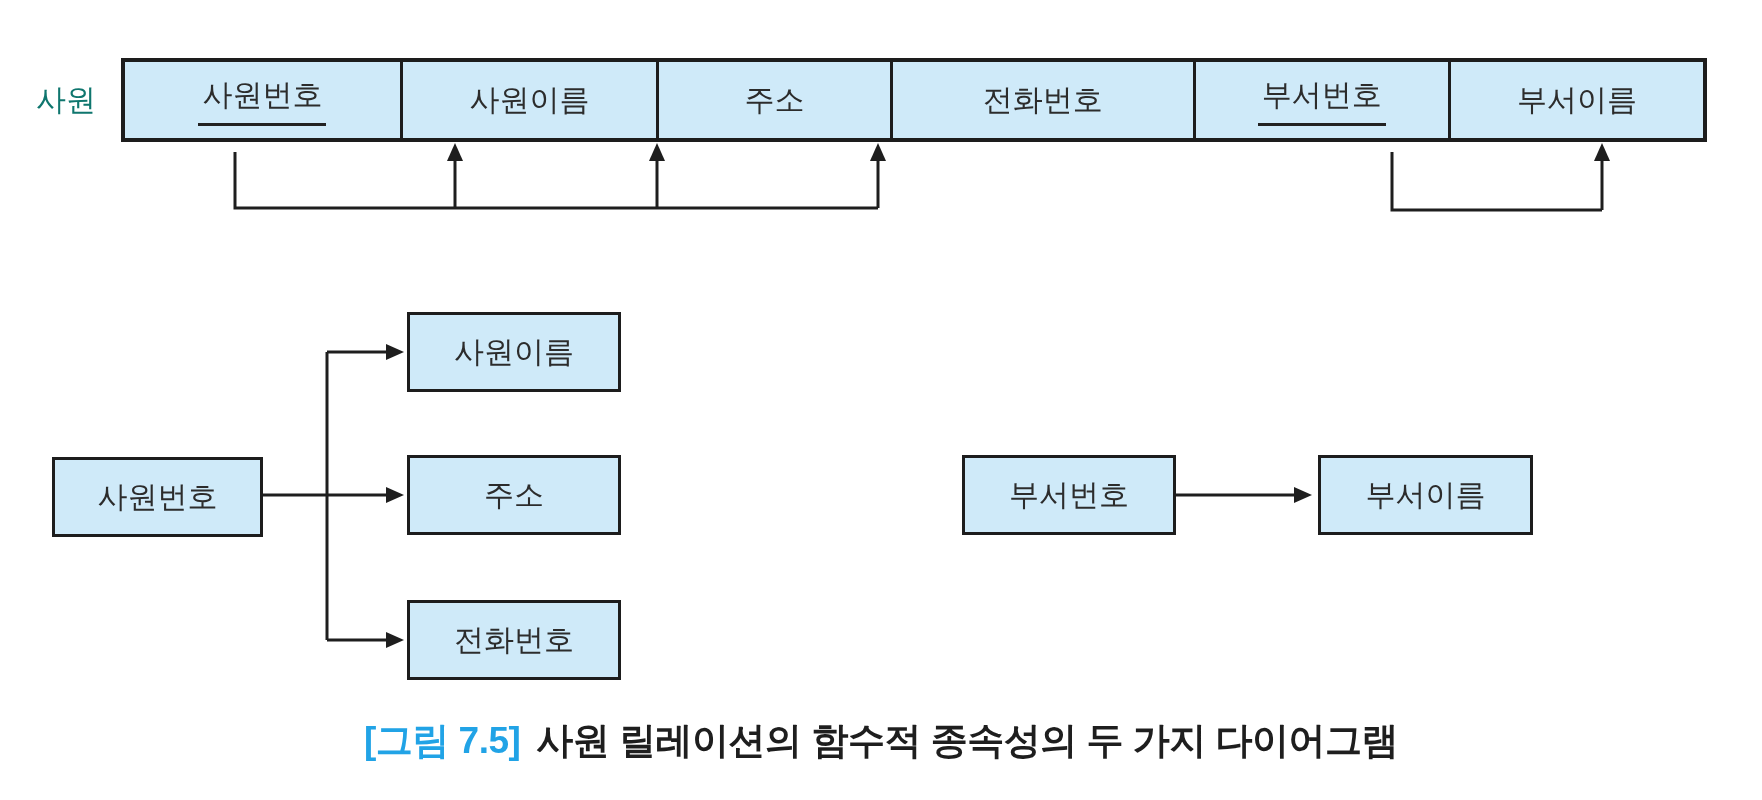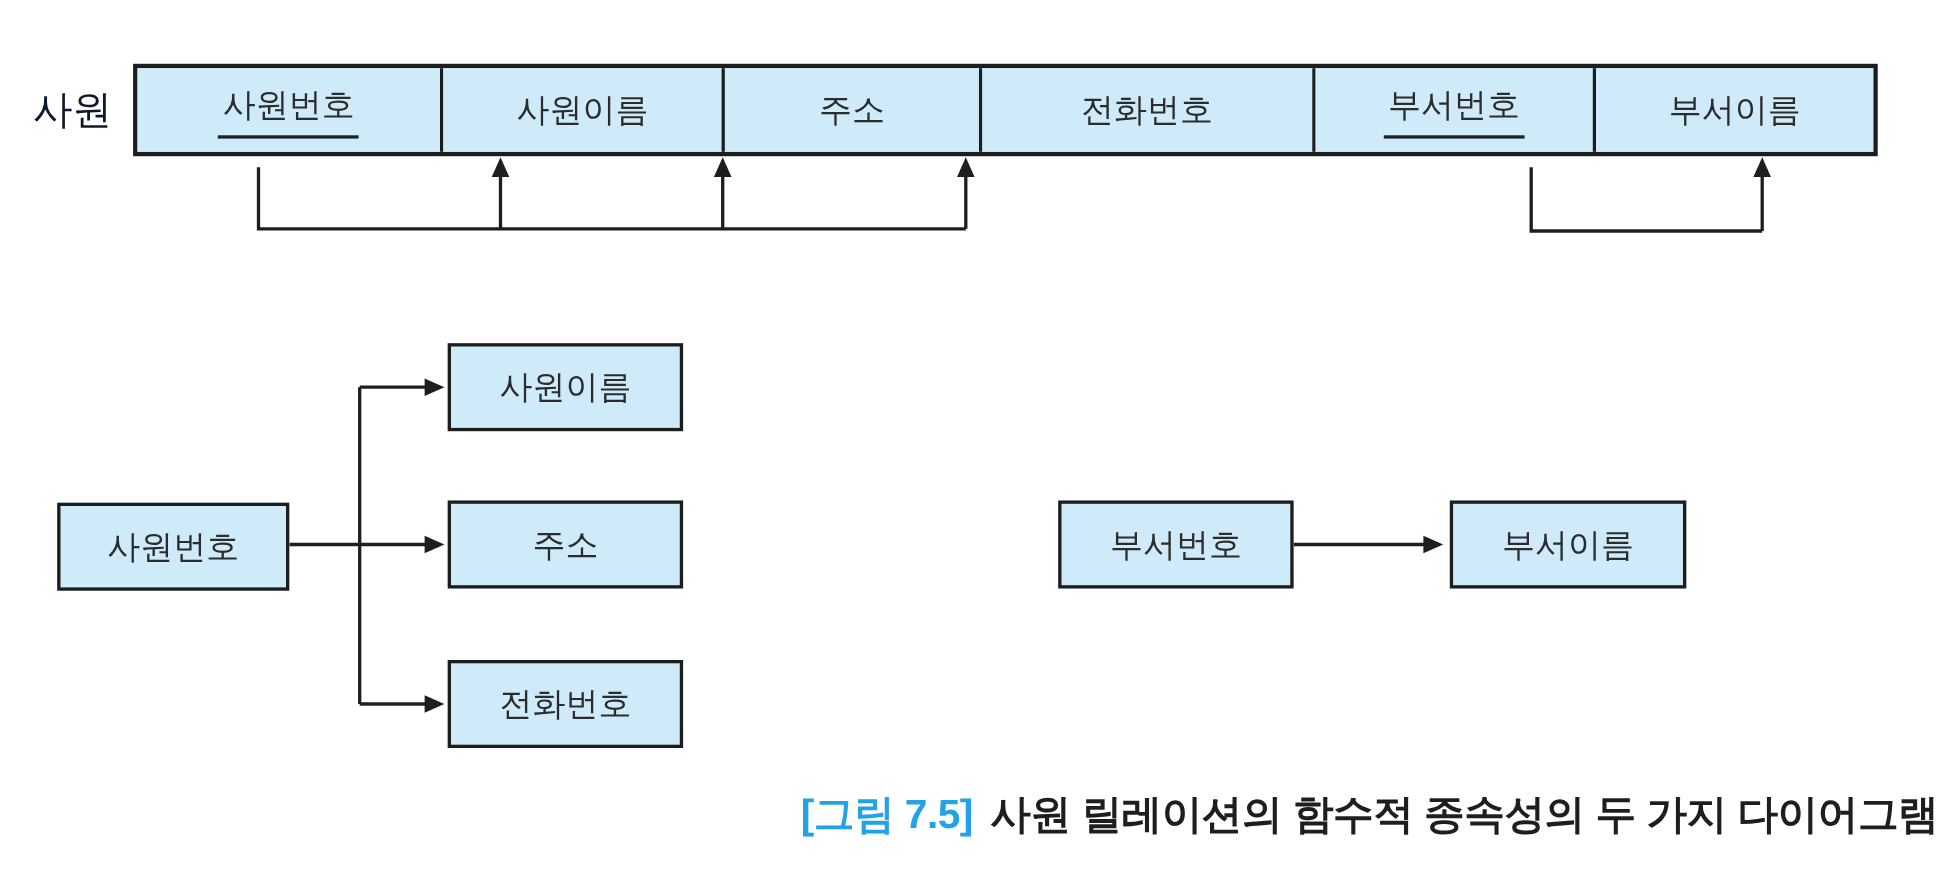--- a/index.html
+++ b/index.html
@@ -33,22 +33,22 @@
   }
   .rel-label {
     position: absolute;
     left: 24px;
     top: 58px;
     width: 84px;
     height: 84px;
     display: flex;
     align-items: center;
     justify-content: center;
-    font-size: 36px;
-    color: #0f172a;
+    font-size: 30px;
+    color: #0f766e;
   }
   .rel-table {
     position: absolute;
     left: 121px;
     top: 58px;
     width: 1586px;
     height: 84px;
     box-sizing: border-box;
     border: 4px solid #1d1d1d;
     background: #cfeaf9;
@@ -81,21 +81,21 @@
     justify-content: center;
     font-size: 30px;
     color: #2c2c2c;
     white-space: nowrap;
   }
   .caption {
     position: absolute;
     left: 0;
     right: 0;
     top: 716px;
-    text-align: right;
+    text-align: center;
     font-size: 37px;
     font-weight: bold;
     letter-spacing: -0.5px;
     white-space: nowrap;
   }
   .caption .tag { color: #21a3e6; }
   .caption .txt { color: #1e1e1e; margin-left: 16px; }
 </style>
 </head>
 <body>

